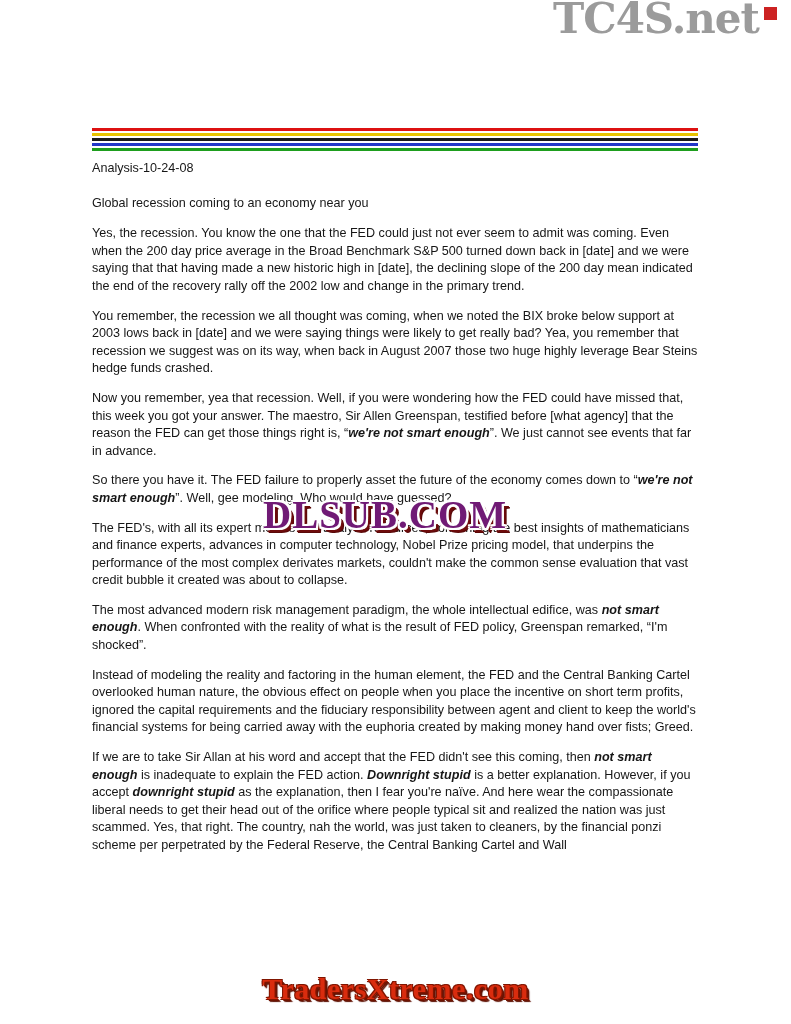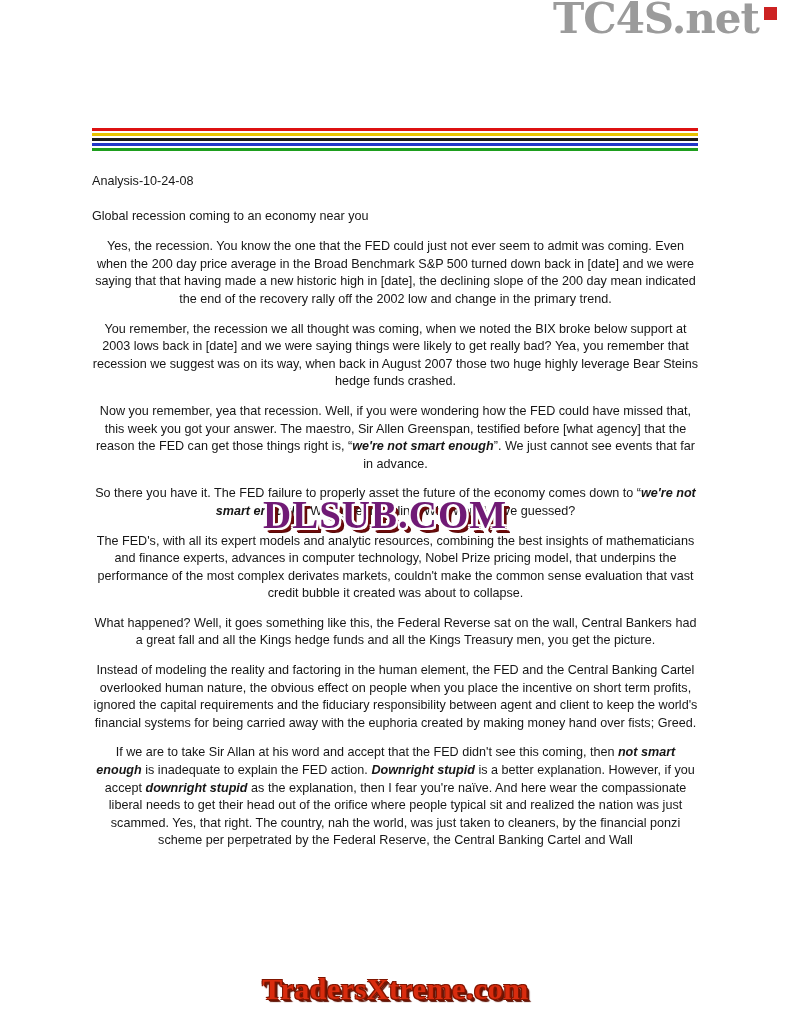--- a/index.html
+++ b/index.html
@@ -20,26 +20,26 @@
     display:inline-block;width:13px;height:13px;background:#cc2222;
     margin-left:5px;margin-bottom:18px;vertical-align:middle;
   }
 
   
   .rainbow{position:absolute;left:92px;top:128px;width:606px;}
   .stripe{height:3px;margin-bottom:2px;}
 
   
   .content{
-    position:absolute;left:92px;top:173px;width:607px;
+    position:absolute;left:92px;top:160px;width:607px;
     font-size:12.6px;line-height:17.6px;color:#161616;
   }
   .dateline{margin:0 0 17px 0;}
   .doc-title{margin:16px 0 13px 0;}
-  .para{margin:0 0 12px 0;padding:0;text-align:center;}
+  .para{margin:0 0 12px 0;padding:0;}
   .bi{font-weight:bold;font-style:italic;}
 
   
   .watermark{
     position:absolute;left:263px;top:492px;
     font-family:"Liberation Serif", serif;font-weight:bold;
     font-size:39px;letter-spacing:1px;color:#c01515;white-space:nowrap;
     text-shadow:
       -2px -2px 0 #ffffff, 2px -2px 0 #ffffff,
       -2px  2px 0 #ffffff, 2px  2px 0 #ffffff,
@@ -78,21 +78,21 @@
 
   <div class="content">
     <div class="dateline">Analysis-10-24-08</div>
     <div class="doc-title">Global recession coming to an economy near you</div>
     <div>
         <p class="para"><span>Yes, the recession. You know the one that the FED could just not ever seem to admit was coming. Even when the 200 day price average in the Broad Benchmark S&amp;P 500 turned down back in [date] and we were saying that that having made a new historic high in [date], the declining slope of the 200 day mean indicated the end of the recovery rally off the 2002 low and change in the primary trend.</span></p>
         <p class="para"><span>You remember, the recession we all thought was coming,  when we noted the BIX broke below support at 2003 lows back in [date] and we were saying things were likely to get really bad? Yea, you remember that recession we suggest was on its way, when back in August 2007 those two huge highly leverage Bear Steins hedge funds crashed.</span></p>
         <p class="para"><span>Now you remember, yea that recession. Well, if you were wondering how the FED could have missed that, this week you got your answer. The maestro, Sir Allen Greenspan, testified before [what agency] that the reason the FED can get those things right is, “</span><span class="bi">we're not smart enough</span><span>”. We just cannot see events that far in advance.</span></p>
         <p class="para"><span>So there you have it. The FED failure to properly asset the future of the economy comes down to “</span><span class="bi">we're not smart enough</span><span>”.  Well, gee modeling. Who would have guessed?</span></p>
         <p class="para"><span>The FED's, with all its expert models and analytic resources, combining the best insights of mathematicians and finance experts, advances in computer technology, Nobel Prize pricing model, that underpins the performance of the most complex derivates markets, couldn't make the common sense evaluation that vast credit bubble it created was about to collapse.</span></p>
-        <p class="para"><span>What happened? Well, it goes something like this, the Federal Reverse sat on the wall, Central Bankers had a great fall and all the Kings hedge funds and all the Kings Treasury men, you get the picture.</span></p>
+        <p class="para"><span>The most advanced modern risk management paradigm, the whole intellectual edifice, was </span><span class="bi">not smart enough</span><span>. When confronted with the reality of what is the result of FED policy, Greenspan remarked, “I'm shocked”.</span></p>
         <p class="para"><span>Instead of modeling the reality and factoring in the human element, the FED and the Central Banking Cartel overlooked human nature, the obvious effect on people when you place the incentive on short term profits, ignored the capital requirements and the fiduciary responsibility between agent and client to keep the world's financial systems for being carried away with the euphoria created by making money hand over fists; Greed.</span></p>
         <p class="para"><span>If we are to take Sir Allan at his word and accept that the FED didn't see this coming, then </span><span class="bi">not smart enough</span><span> is inadequate to explain the FED action.  </span><span class="bi">Downright stupid</span><span> is a better explanation. However, if you accept </span><span class="bi">downright stupid</span><span> as the explanation, then I fear you're naïve. And here wear the compassionate liberal needs to get their head out of the orifice where people typical sit and realized the nation was just scammed.  Yes, that right. The country, nah the world, was just taken to cleaners, by the financial ponzi scheme per perpetrated by the Federal Reserve, the Central Banking Cartel and Wall</span></p>
       </div>
   </div>
 
   <div class="watermark" style="color: #701a75;">DLSUB.COM</div>
 
   <div class="footer" style="color: rgb(217, 44, 14);">TradersXtreme.com</div>
 
 </div>

